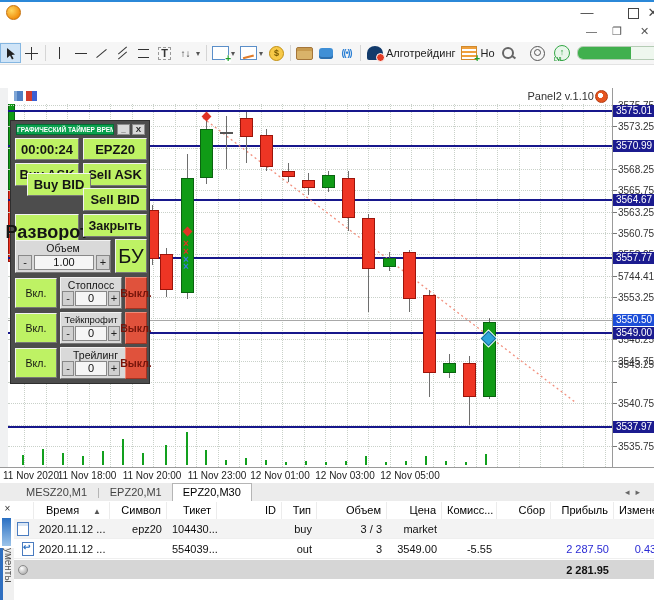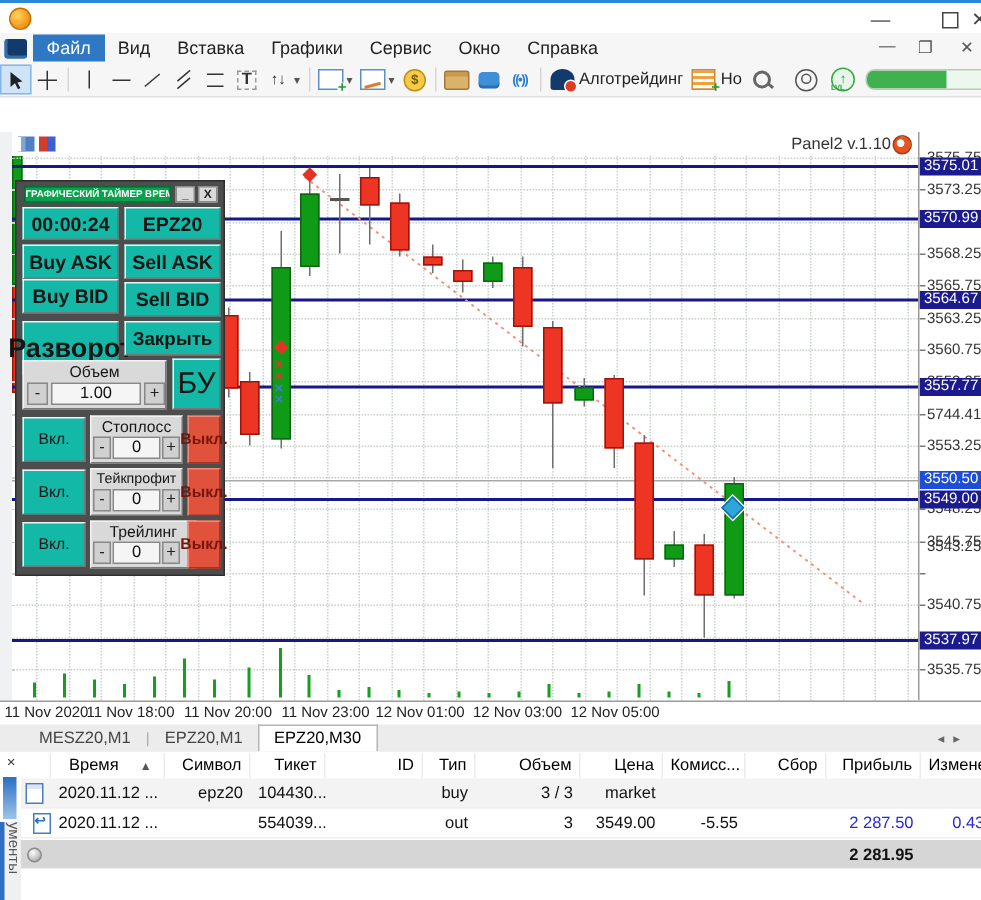--- a/index.html
+++ b/index.html
@@ -86,21 +86,21 @@
   .badge{position:absolute;left:0;width:42px;height:12px;font-size:10px;color:#fff;padding-left:3px;box-sizing:border-box;line-height:12px;z-index:6;white-space:nowrap;}
   .badge.navy{background:#1b1b8f;} .badge.green{background:#1d4ed8;}
   #taxis{left:0;top:467px;width:654px;height:15px;background:#fff;border-top:1px solid #9a9a9a;}
   .tlab{position:absolute;top:2px;font-size:10px;color:#222;white-space:nowrap;}
   
   #panel{left:10px;top:120px;width:140px;height:264px;background:#4d4d4d;border:1px solid #2e2e2e;z-index:5;box-sizing:border-box;}
   .p-title{position:absolute;left:5px;top:3px;width:98px;height:11px;background:#0aa14e;border:1px solid #056b33;
     color:#fff;font-size:6.5px;font-weight:bold;text-align:center;line-height:10px;white-space:nowrap;overflow:hidden;box-sizing:border-box;}
   .p-win{position:absolute;top:3px;width:13px;height:11px;background:#d9d9d9;border:1px solid #8c8c8c;
     font-size:8px;font-weight:bold;text-align:center;line-height:9px;color:#222;box-sizing:border-box;}
-  .pb{position:absolute;background:#14b8a6;border:1px solid #777;border-top-color:#f2f2f2;border-left-color:#f2f2f2;
+  .pb{position:absolute;background:#bef264;border:1px solid #777;border-top-color:#f2f2f2;border-left-color:#f2f2f2;
     font-size:13px;font-weight:600;color:#151515;text-align:center;box-sizing:border-box;
     display:flex;align-items:center;justify-content:center;font-family:"Liberation Sans",sans-serif;padding:0;}
   .c1{left:4px;width:64px;} .c2{left:72px;width:64px;}
   .pgrp{position:absolute;background:#d9d9d9;border:1px solid #777;border-top-color:#f2f2f2;border-left-color:#f2f2f2;box-sizing:border-box;}
   .pgl{position:absolute;top:1px;left:0;right:0;text-align:center;font-size:10.5px;color:#151515;}
   .stp{position:absolute;bottom:2px;height:15px;background:#d0d0d0;border:1px solid #888;font-size:11px;line-height:13px;text-align:center;box-sizing:border-box;color:#222;}
   .stpf{position:absolute;bottom:2px;height:15px;background:#f5f5f5;border:1px solid #888;font-size:11px;line-height:13px;text-align:center;box-sizing:border-box;color:#111;}
   .onbtn{font-size:10.5px;font-weight:400;}
   .offbtn{background:#e0523c;border-color:#a33322;border-top-color:#ef8a77;border-left-color:#ef8a77;color:#76150b;font-size:10.5px;font-weight:bold;}
   
@@ -142,24 +142,20 @@
 
   <div id="titlebar" class="abs">
     <div id="title-ico"></div>
   </div>
   <div id="btn-min" class="abs wbtn">—</div>
   <div id="btn-max" class="abs wbtn">
       <div class="sq"></div>
     </div>
   <div id="btn-close" class="abs wbtn">✕</div>
 
-  <div id="menubar" class="abs">
-    <div id="menu-ico"></div>
-    <span id="menu-items"><span class="mitem active">Файл</span><span class="mitem">Вид</span><span class="mitem">Вставка</span><span class="mitem">Графики</span><span class="mitem">Сервис</span><span class="mitem">Окно</span><span class="mitem">Справка</span></span>
-  </div>
   <div class="mdi" style="left:586px;">—</div>
   <div class="mdi" style="left:612px;">❐</div>
   <div class="mdi" style="left:640px;">✕</div>
 
   <div id="toolbar" class="abs">
     <div class="tbi sel">
       <svg width="11" height="13">
           <path d="M2 1 L2 11 L5 8.5 L7 12.5 L8.6 11.6 L6.6 8 L10 7.4 Z" fill="#222"></path>
         </svg>
     </div>
@@ -429,21 +425,21 @@
     <div class="p-title">ГРАФИЧЕСКИЙ ТАЙМЕР ВРЕМЕНИ</div>
     <div class="p-win" style="right:19px;">_</div>
     <div class="p-win" style="right:4px;">X</div>
 
     <div class="pb c1" style="top:17px;height:22px;">00:00:24</div>
     <div class="pb c2" style="top:17px;height:22px;">EPZ20</div>
 
     <div class="pb c1" style="top:42px;height:23px;">Buy ASK</div>
     <div class="pb c2" style="top:42px;height:23px;">Sell ASK</div>
 
-    <div class="pb c1" style="top:65px;height:23px;">Buy BID</div>
+    <div class="pb c1" style="top:52px;height:23px;margin-left:12px;">Buy BID</div>
     <div class="pb c2" style="top:67px;height:23px;">Sell BID</div>
 
     <div class="pb c1" style="top:93px;height:36px;font-size:18px;">Разворот</div>
     <div class="pb c2" style="top:93px;height:23px;font-size:12.5px;">Закрыть</div>
 
     <div class="pgrp" style="left:4px;top:119px;width:96px;height:33px;">
       <div class="pgl">Объем</div>
       <div class="stp" style="left:2px;width:14px;">-</div>
       <div class="stpf" style="left:18px;width:60px;">1.00</div>
       <div class="stp" style="left:80px;width:14px;">+</div>

